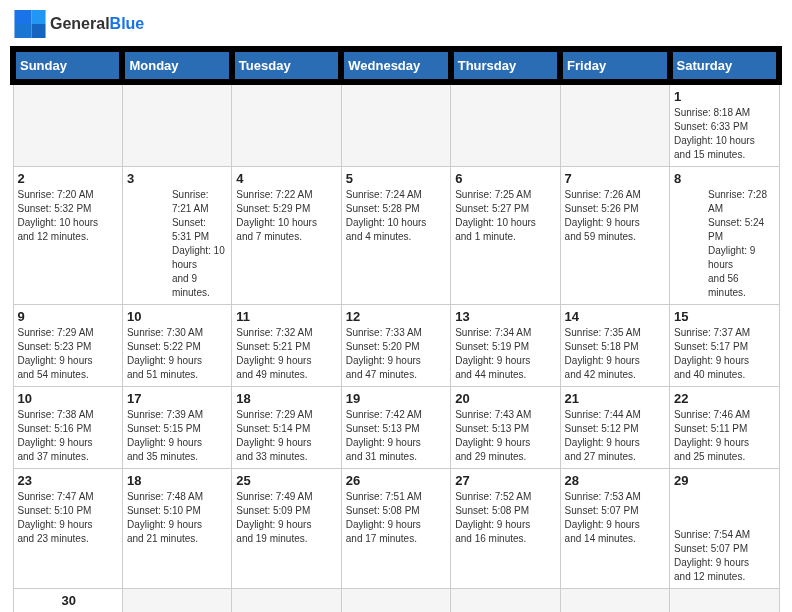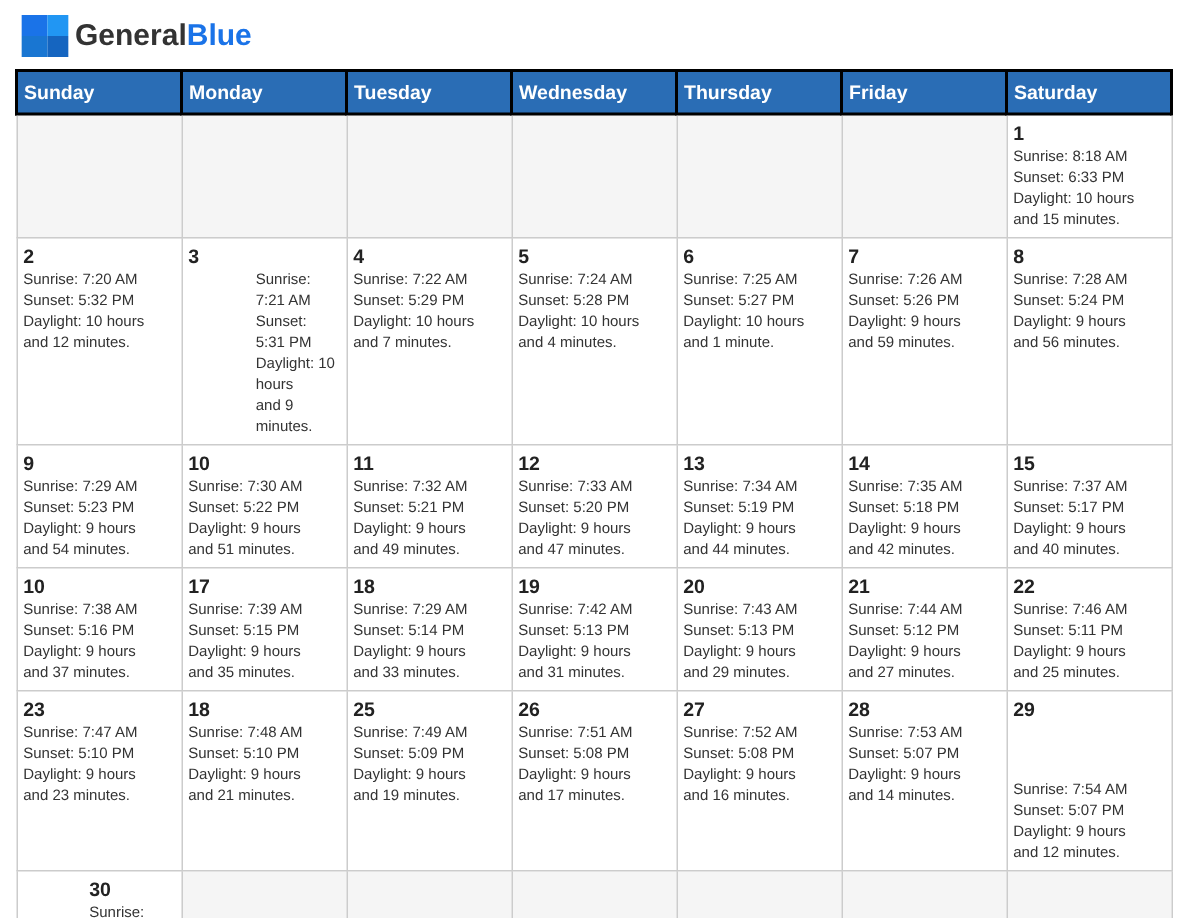--- a/index.html
+++ b/index.html
@@ -43,21 +43,21 @@
       border-collapse: collapse;
       border: 1px solid #ccc;
     }
     .calendar th {
       background-color: #2a6db5;
       color: #fff;
       font-size: 13px;
       font-weight: bold;
       padding: 6px 4px;
       text-align: left;
-      border: 2px solid #000000;
+      border: 6px solid #000000;
     }
     .calendar td {
       border: 1px solid #ccc;
       vertical-align: top;
       padding: 4px;
       width: calc(100% / 7);
       font-size: 10.5px;
       color: #333;
       height: 80px;
     }
@@ -85,21 +85,21 @@
 
 <div class="header">
   <div class="logo">
     <svg class="logo-icon" viewBox="0 0 40 36" xmlns="http://www.w3.org/2000/svg">
       <rect x="0" y="0" width="22" height="18" fill="#1a73e8"></rect>
       <polygon points="22,0 40,0 40,18 22,18" fill="#2196f3"></polygon>
       <polygon points="22,18 40,18 40,36 22,36" fill="#1565c0"></polygon>
       <rect x="0" y="18" width="22" height="18" fill="#1976d2"></rect>
     </svg>
     <div>
-      <div style="font-size:20px; font-weight:bold; color:#333;">General<span style="color:#1a73e8;">Blue</span></div>
+      <div style="font-size:16px; font-weight:bold; color:#333;">General<span style="color:#1a73e8;">Blue</span></div>
     </div>
   </div>
   <div class="title-block">
     <div class="month-title"></div>
     <div class="location"></div>
   </div>
 </div>
 
 <table class="calendar">
   <thead>
@@ -167,21 +167,21 @@
         </td>
         <td>
           <div class="day-number">7</div>
           <div class="day-info" style="white-space: pre-line;">Sunrise: 7:26 AM
 Sunset: 5:26 PM
 Daylight: 9 hours
 and 59 minutes.</div>
         </td>
         <td>
           <div class="day-number">8</div>
-          <div class="day-info" style="white-space: pre-line;">Sunrise: 7:28 AM
+          <div class="day-info" style="white-space: pre-line; margin-left: 34px;">Sunrise: 7:28 AM
 Sunset: 5:24 PM
 Daylight: 9 hours
 and 56 minutes.</div>
         </td>
       </tr>
       <tr>
         <td>
           <div class="day-number">9</div>
           <div class="day-info" style="white-space: pre-line;">Sunrise: 7:29 AM
 Sunset: 5:23 PM

